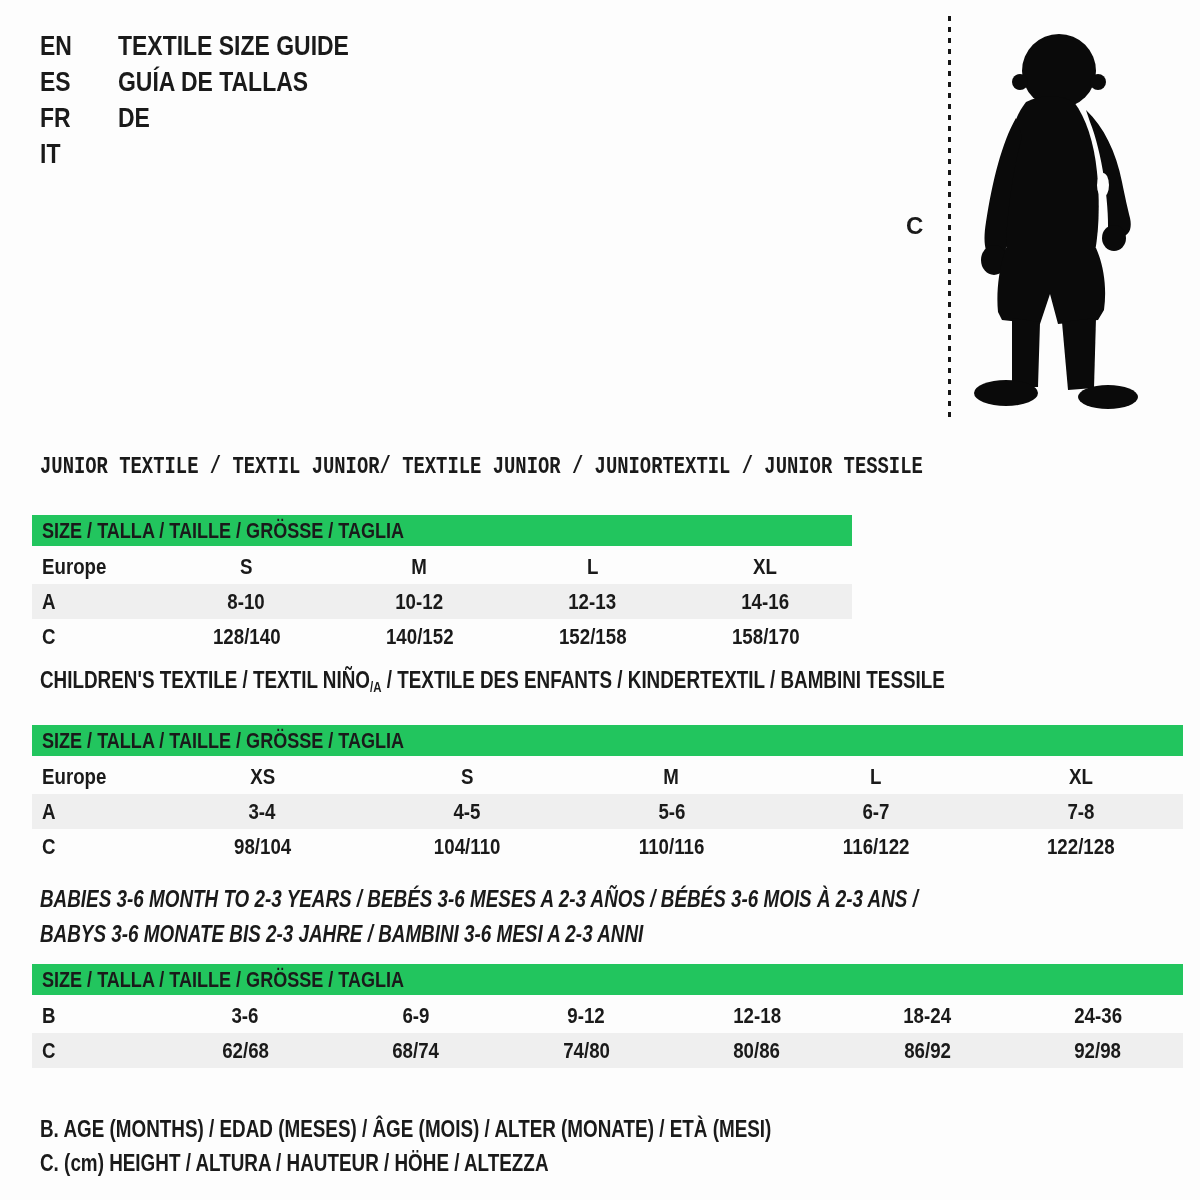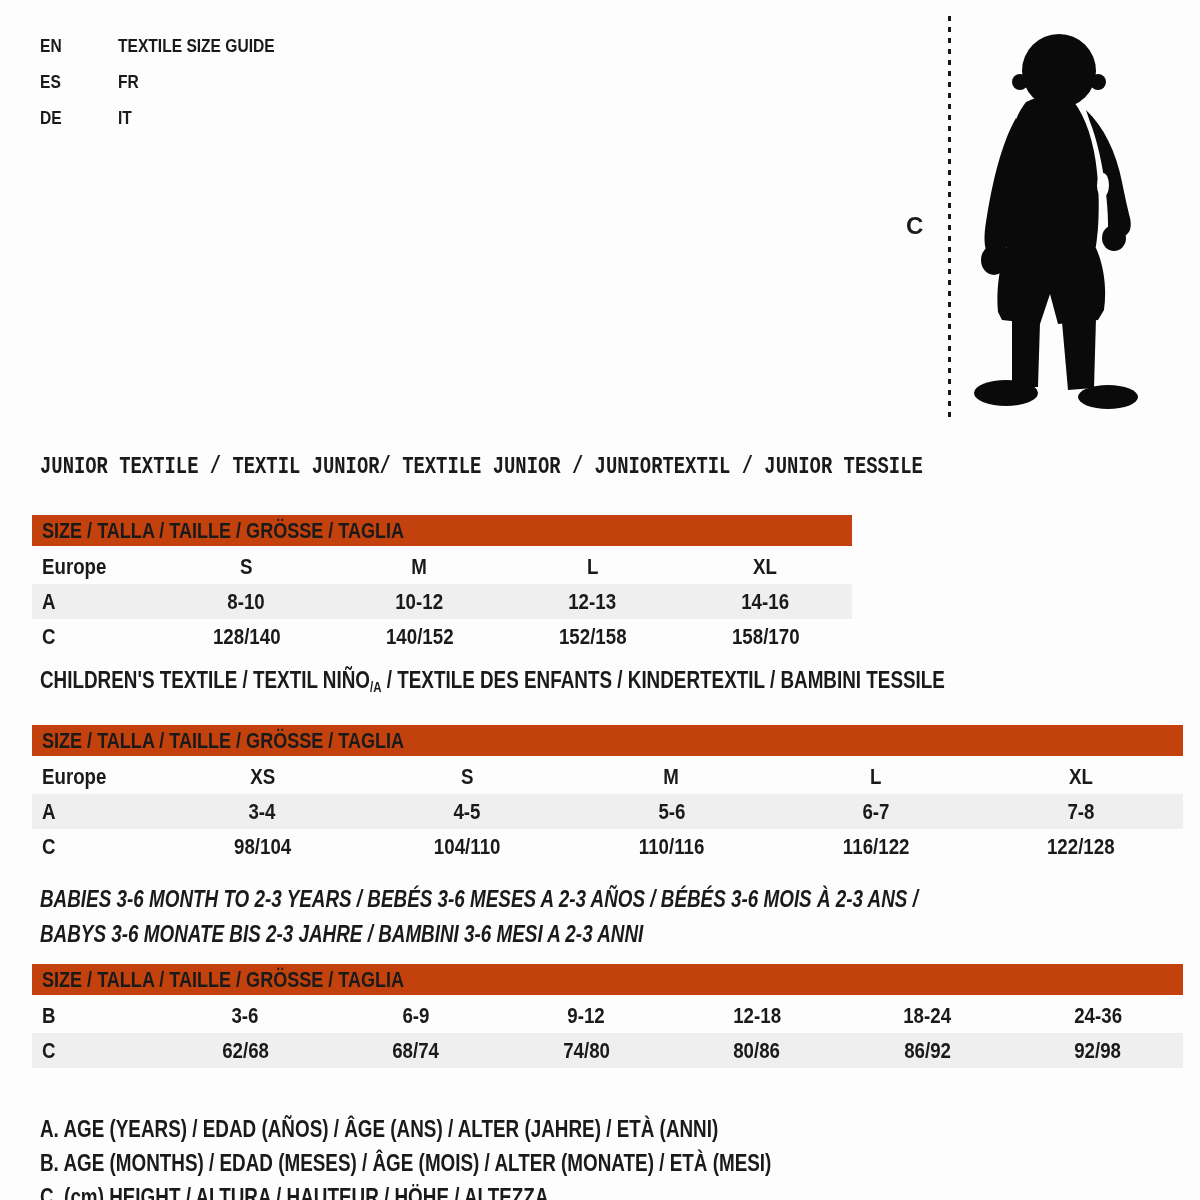--- a/index.html
+++ b/index.html
@@ -15,42 +15,42 @@
     display: inline-block;
     transform: scaleX(.82);
     transform-origin: 0 50%;
     white-space: nowrap;
   }
   
   .top { position: relative; height: 432px; }
   .langs {
     position: absolute; left: 40px; top: 28px;
     display: grid; grid-template-columns: 78px auto;
-    font-size: 19px; line-height: 36px;
+    font-size: 28px; line-height: 36px;
   }
   .fig-line {
     position: absolute; left: 948px; top: 16px;
     width: 3px; height: 402px;
     background: repeating-linear-gradient(to bottom, #161616 0 5px, transparent 5px 11px);
   }
   .fig-c { position: absolute; left: 906px; top: 212px; font-size: 24px; }
   .baby { position: absolute; left: 962px; top: 22px; }
   
   .heading { margin-left: 40px; font-size: 23px; line-height: 35px; }
   .heading .sub { font-size: 14px; vertical-align: -4px; }
   .h-junior   { margin-top: 18px; font-family: Liberation Mono, monospace; }
   .h-children { margin-top: 9px; }
   .h-babies   { margin-top: 18px; font-style: italic; }
   
   .sizetable { margin-left: 32px; font-size: 22px; }
   .t-junior   { margin-top: 30px; width: 820px; }
   .t-children { margin-top: 20px; width: 1151px; }
   .t-babies   { margin-top: 12px; width: 1151px; }
   .thead {
-    height: 31px; background: #c2410c;
+    height: 31px; background: #22c55e;
     display: flex; align-items: center;
     padding-left: 10px; margin-bottom: 3px;
   }
   .trow { display: flex; align-items: center; height: 35px; }
   .trow.alt { background: #efefef; }
   .tlabel { width: 128px; padding-left: 10px; }
   .tlabel > span { display: inline-block; transform: scaleX(.85); transform-origin: 0 50%; white-space: nowrap; }
   .tcell { flex: 1; text-align: center; }
   .tcell > span { display: inline-block; transform: scaleX(.85); white-space: nowrap; }
   
@@ -58,20 +58,21 @@
 </style>
 </head>
 <body>
 
 <div class="top">
 
   <div class="langs">
     <span><span class="squish">EN</span></span>
     <span><span class="squish">TEXTILE SIZE GUIDE</span></span>
     <span><span class="squish">ES</span></span>
+    <span><span class="squish">GUÍA DE TALLAS</span></span>
     <span><span class="squish">FR</span></span>
     <span><span class="squish">DE</span></span>
     <span><span class="squish">IT</span></span>
   </div>
 
   <span class="fig-c">C</span>
   <div class="fig-line"></div>
 
   <svg class="baby" width="178" height="400" viewBox="0 0 178 400" aria-hidden="true">
     <g fill="#0a0a0a">
@@ -178,16 +179,15 @@
     <span class="tcell"><span>62/68</span></span>
     <span class="tcell"><span>68/74</span></span>
     <span class="tcell"><span>74/80</span></span>
     <span class="tcell"><span>80/86</span></span>
     <span class="tcell"><span>86/92</span></span>
     <span class="tcell"><span>92/98</span></span>
   </div>
 </div>
 
 <div class="legend">
-  <div><span class="squish">A. AGE (YEARS) / EDAD (AÑOS) / ÂGE (ANS) / ALTER (JAHRE) / ETÀ (ANNI)</span></div>
   <div><span class="squish">B. AGE (MONTHS) / EDAD (MESES) / ÂGE (MOIS) / ALTER (MONATE) / ETÀ (MESI)</span></div>
   <div><span class="squish">C. (cm) HEIGHT / ALTURA / HAUTEUR / HÖHE / ALTEZZA</span></div>
 </div>
 
 </body></html>

